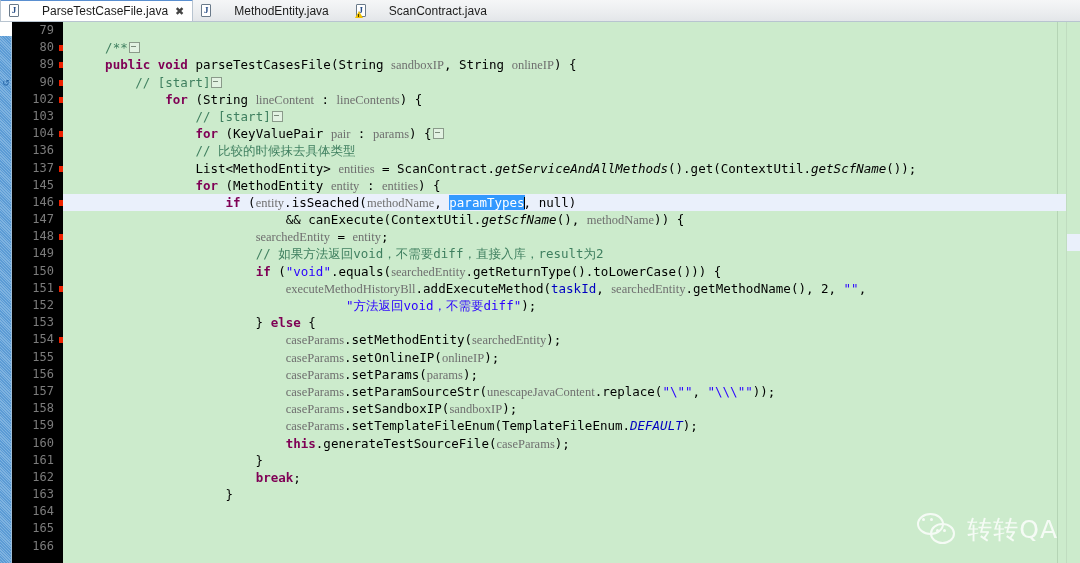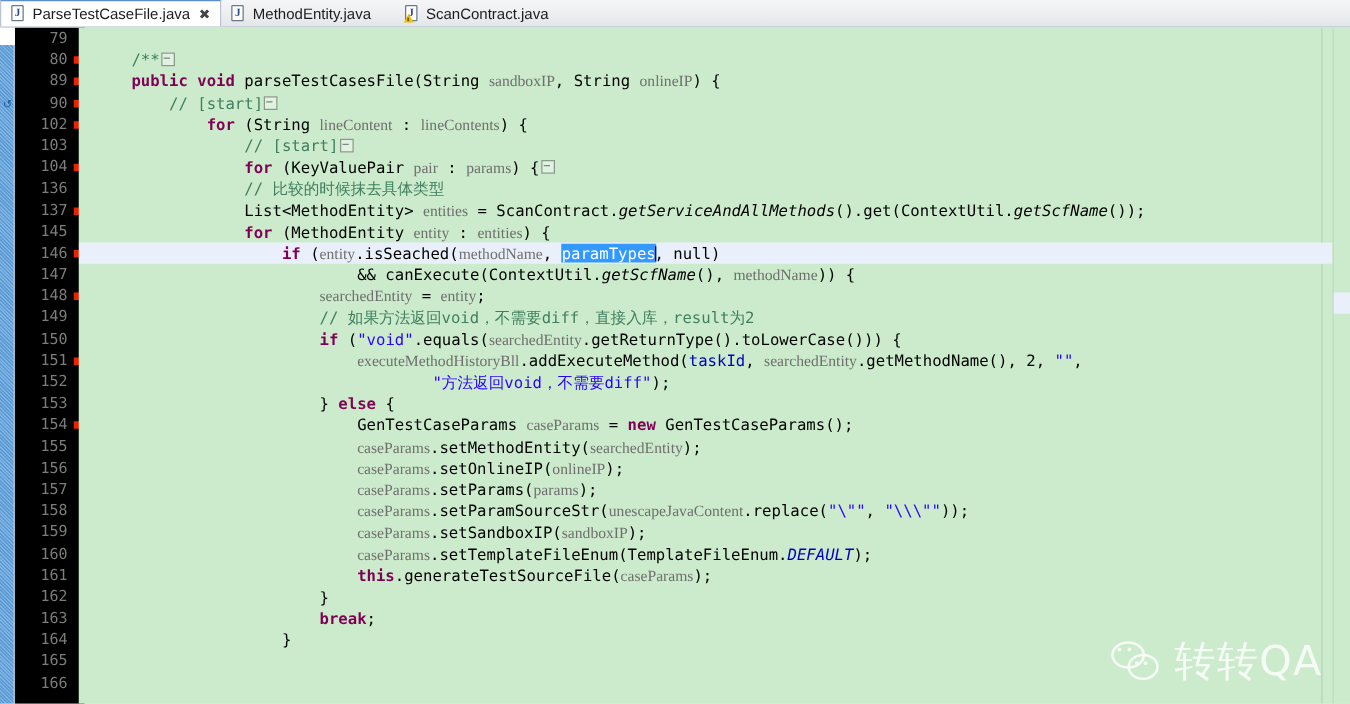--- a/index.html
+++ b/index.html
@@ -38,21 +38,21 @@
   .tab.active {
     background: #ffffff;
     border-left: 1px solid #b8c4d0;
     border-right: 1px solid #b8c4d0;
     border-top: 2px solid #5a8fd0;
     margin-top: -1px;
   }
   .tab.inactive {
     background: transparent;
   }
-  .tab .tab-label { line-height: 1; }
+  .tab .tab-label { line-height: 1; margin-left: 16px; }
   .tab .tab-close {
     font-size: 11px;
     color: #444;
     margin-left: 2px;
     font-family: "DejaVu Sans", sans-serif;
   }
 
   
   .jicon {
     position: relative;
@@ -277,21 +277,21 @@
   .wm-b1 { left: 0; top: 0; width: 23px; height: 18px; }
   .wm-b2 { left: 13px; top: 10px; width: 21px; height: 17px; }
   .wm-dot {
     position: absolute;
     width: 3px; height: 3px;
     border-radius: 50%;
     background: #ffffff;
   }
   .wm-text {
     font-family: "DejaVu Sans", sans-serif;
-    font-size: 33px;
+    font-size: 25px;
     color: #ffffff;
     letter-spacing: 1px;
     line-height: 1;
     white-space: nowrap;
   }
 </style>
 </head>
 <body>
 
 <div class="tabbar">
@@ -380,21 +380,20 @@
         <div class="cline">                List&lt;MethodEntity&gt; <span class="pl">entities</span> = ScanContract.<span class="stat">getServiceAndAllMethods</span>().get(ContextUtil.<span class="stat">getScfName</span>());</div>
         <div class="cline">                <span class="kw">for</span> (MethodEntity <span class="pl">entity</span> : <span class="pl">entities</span>) {</div>
         <div class="cline hl">                    <span class="kw">if</span> (<span class="pl">entity</span>.isSeached(<span class="pl">methodName</span>, <span class="sel">paramTypes</span><span class="caret"></span>, null)</div>
         <div class="cline">                            &amp;&amp; canExecute(ContextUtil.<span class="stat">getScfName</span>(), <span class="pl">methodName</span>)) {</div>
         <div class="cline">                        <span class="pl">searchedEntity</span> = <span class="pl">entity</span>;</div>
         <div class="cline">                        <span class="cmt">// 如果方法返回void，不需要diff，直接入库，result为2</span></div>
         <div class="cline">                        <span class="kw">if</span> (<span class="str">"void"</span>.equals(<span class="pl">searchedEntity</span>.getReturnType().toLowerCase())) {</div>
         <div class="cline">                            <span class="pl">executeMethodHistoryBll</span>.addExecuteMethod(<span class="fld">taskId</span>, <span class="pl">searchedEntity</span>.getMethodName(), 2, <span class="str">""</span>,</div>
         <div class="cline">                                    <span class="str">"方法返回void，不需要diff"</span>);</div>
         <div class="cline">                        } <span class="kw">else</span> {</div>
-        <div class="cline">                            GenTestCaseParams <span class="pl">caseParams</span> = <span class="kw">new</span> GenTestCaseParams();</div>
         <div class="cline">                            <span class="pl">caseParams</span>.setMethodEntity(<span class="pl">searchedEntity</span>);</div>
         <div class="cline">                            <span class="pl">caseParams</span>.setOnlineIP(<span class="pl">onlineIP</span>);</div>
         <div class="cline">                            <span class="pl">caseParams</span>.setParams(<span class="pl">params</span>);</div>
         <div class="cline">                            <span class="pl">caseParams</span>.setParamSourceStr(<span class="pl">unescapeJavaContent</span>.replace(<span class="str">"\""</span>, <span class="str">"\\\""</span>));</div>
         <div class="cline">                            <span class="pl">caseParams</span>.setSandboxIP(<span class="pl">sandboxIP</span>);</div>
         <div class="cline">                            <span class="pl">caseParams</span>.setTemplateFileEnum(TemplateFileEnum.<span class="fld stat">DEFAULT</span>);</div>
         <div class="cline">                            <span class="kw">this</span>.generateTestSourceFile(<span class="pl">caseParams</span>);</div>
         <div class="cline">                        }</div>
         <div class="cline">                        <span class="kw">break</span>;</div>
         <div class="cline">                    }</div>

